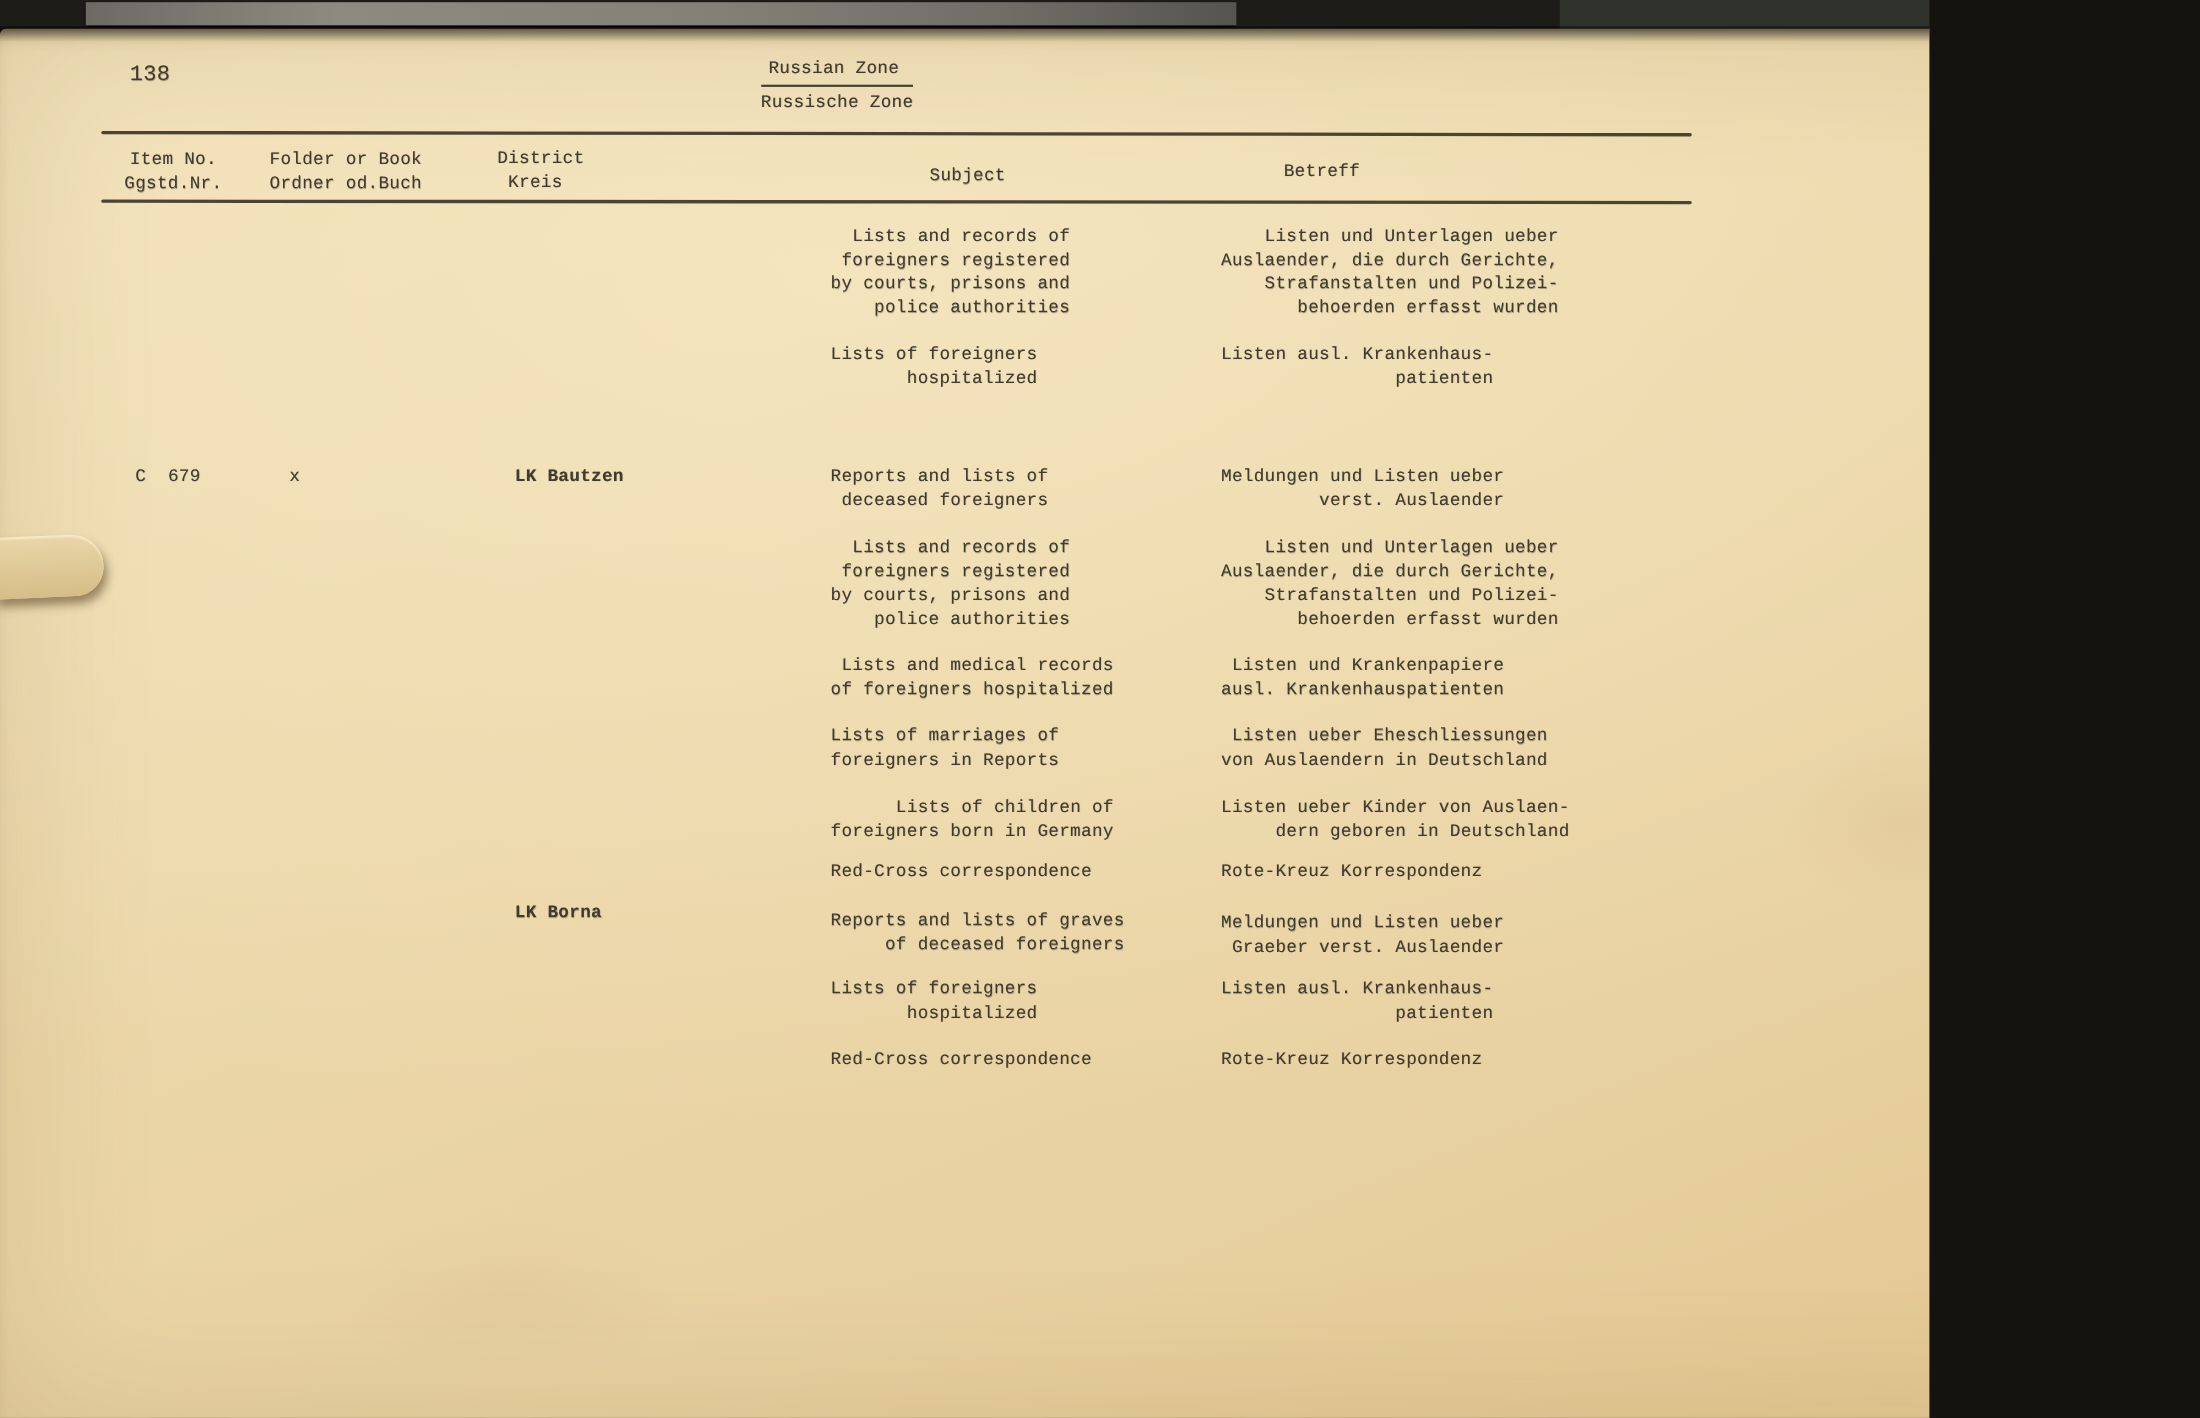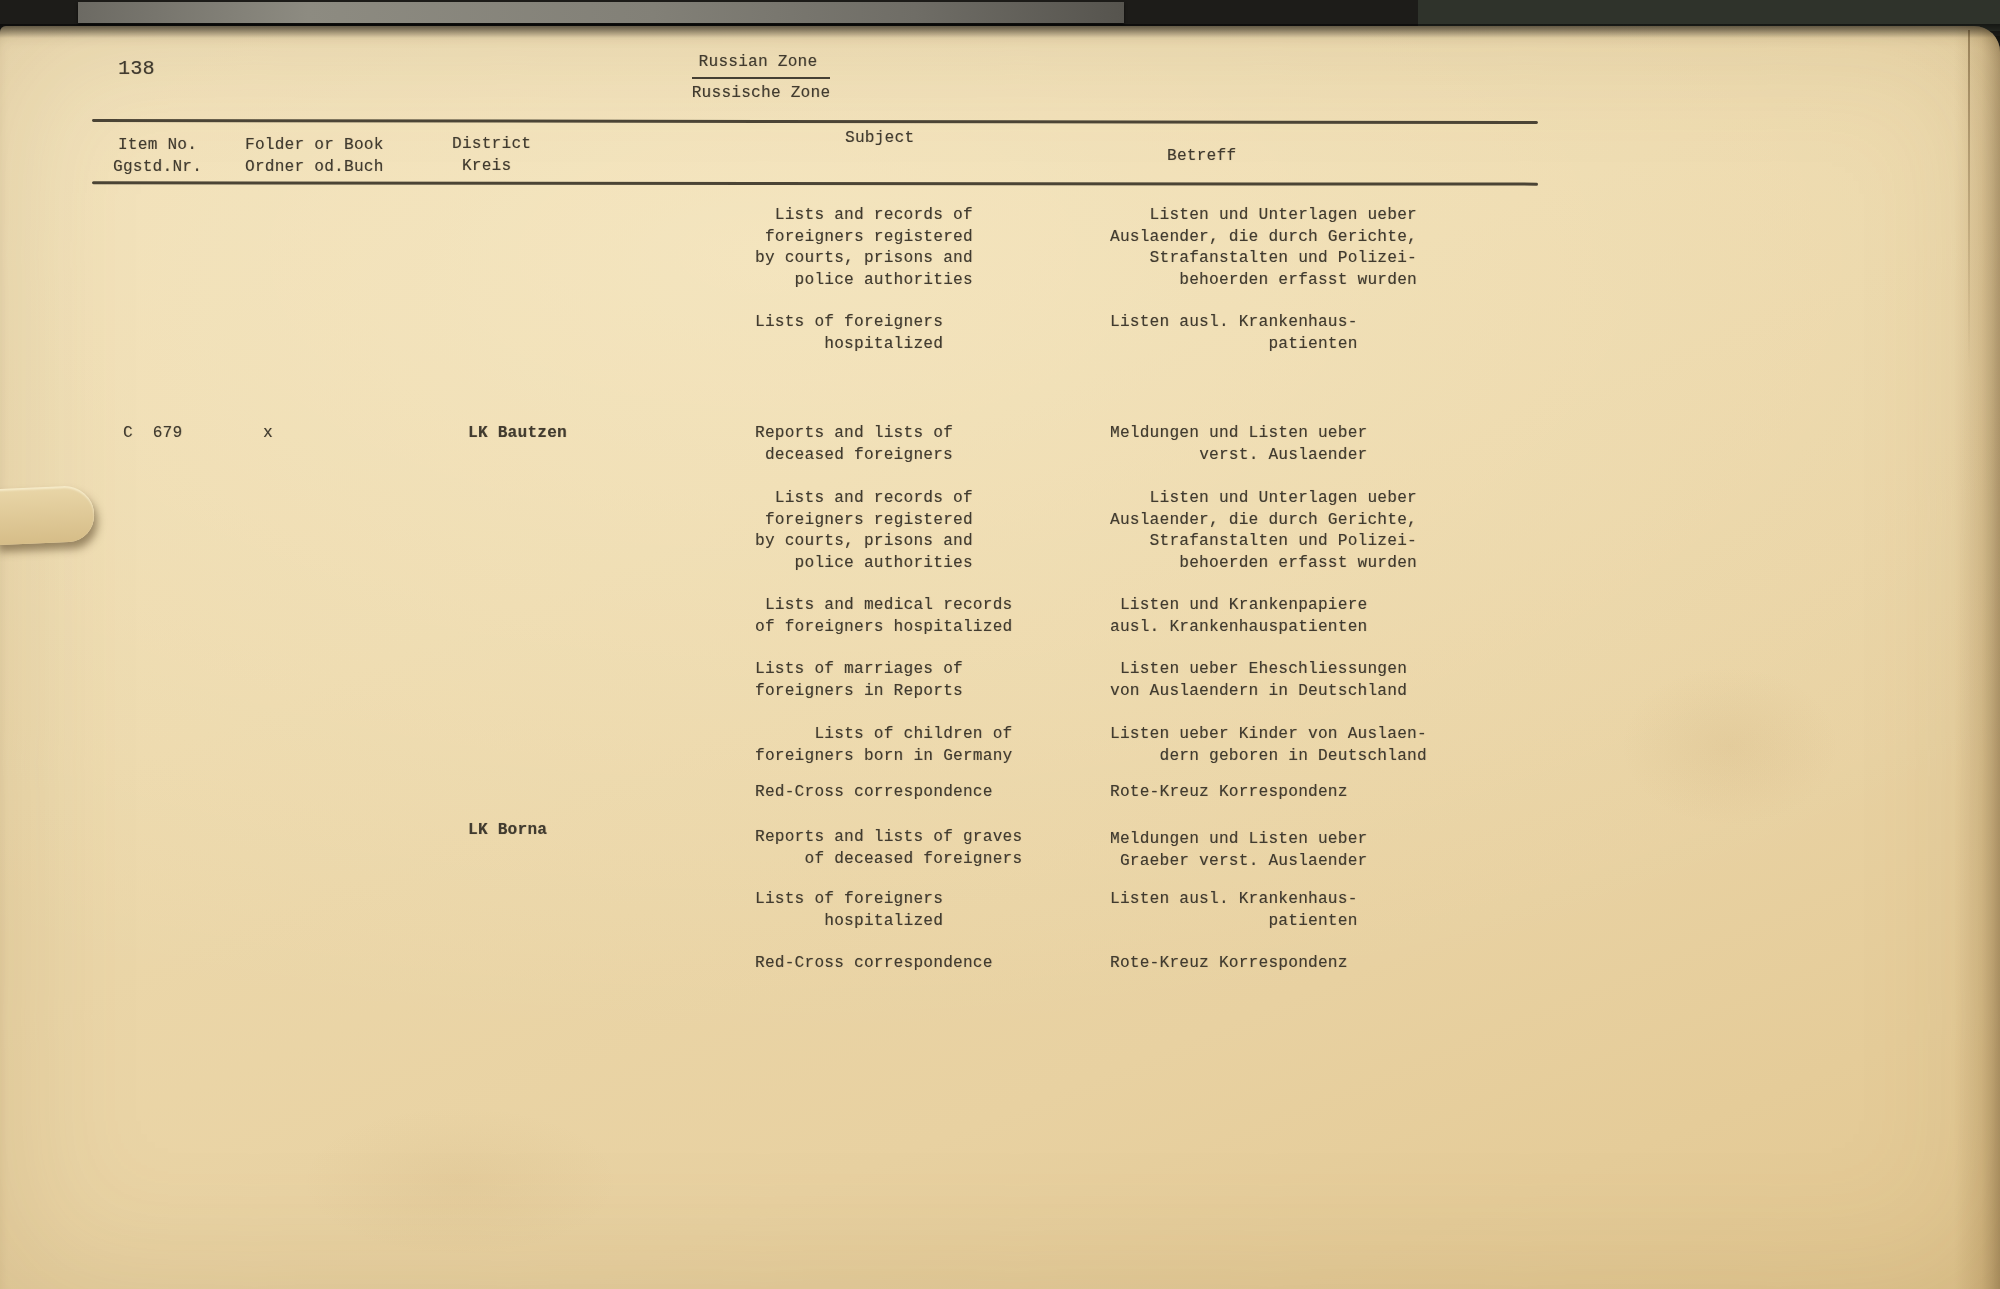--- a/index.html
+++ b/index.html
@@ -1,17 +1,17 @@
 <!DOCTYPE html>
 <html><head>
 <meta charset="utf-8">
 <style>
   html,body{margin:0;padding:0;background:#14130f;}
   .canvas{
-    position:relative;width:2000px;height:1289px;overflow:hidden;
+    position:relative;width:1754px;height:1289px;overflow:hidden;
     font-family:"Liberation Mono","DejaVu Sans Mono",monospace;
   }
   
   .top-band{position:absolute;top:0;left:0;width:2000px;height:36px;background:#1d1c19;}
   .spine-strip{position:absolute;top:2px;left:78px;width:1046px;height:21px;
     background:linear-gradient(90deg,#6c6a63,#8d8b81 22%,#828077 55%,#6f6d66 80%,#56544e);
     box-shadow:0 2px 3px rgba(0,0,0,.6);}
   .corner-dark{position:absolute;top:0;left:1418px;width:582px;height:31px;background:#2f332b;}
   .band-shadow{position:absolute;top:24px;left:0;width:2000px;height:14px;
     background:linear-gradient(180deg,rgba(0,0,0,.55),rgba(0,0,0,0));}
@@ -40,21 +40,21 @@
   .title-en{position:static;display:inline-block;padding:0 13px 3px 7px;
     border-bottom:2px solid #454033;}
   .title-de{position:static;display:block;margin-top:4px;}
   .rule{position:absolute;left:92px;width:1446px;height:3px;background:#4b4435;border-radius:2px;}
   .rule-1{top:94px;transform:rotate(.08deg);}
   .rule-2{top:156px;transform:rotate(.05deg);}
   
   .hdr-item{top:109px;left:113px;text-align:center;}
   .hdr-folder{top:109px;left:245px;}
   .hdr-district{top:108px;left:452px;}
-  .hdr-subject{top:102px;left:845px;}
+  .hdr-subject{top:124px;left:845px;}
   .hdr-betreff{top:120px;left:1155px;margin-left:12px;}
   
   .row{position:absolute;left:0;width:2000px;height:0;}
   .cell{position:absolute;top:0;text-align:right;}
   .c-item{left:123px;}
   .c-folder{left:263px;}
   .c-district{left:468px;font-weight:bold;}
   .c-subject{left:755px;}
   .c-betreff{left:1110px;}
   

